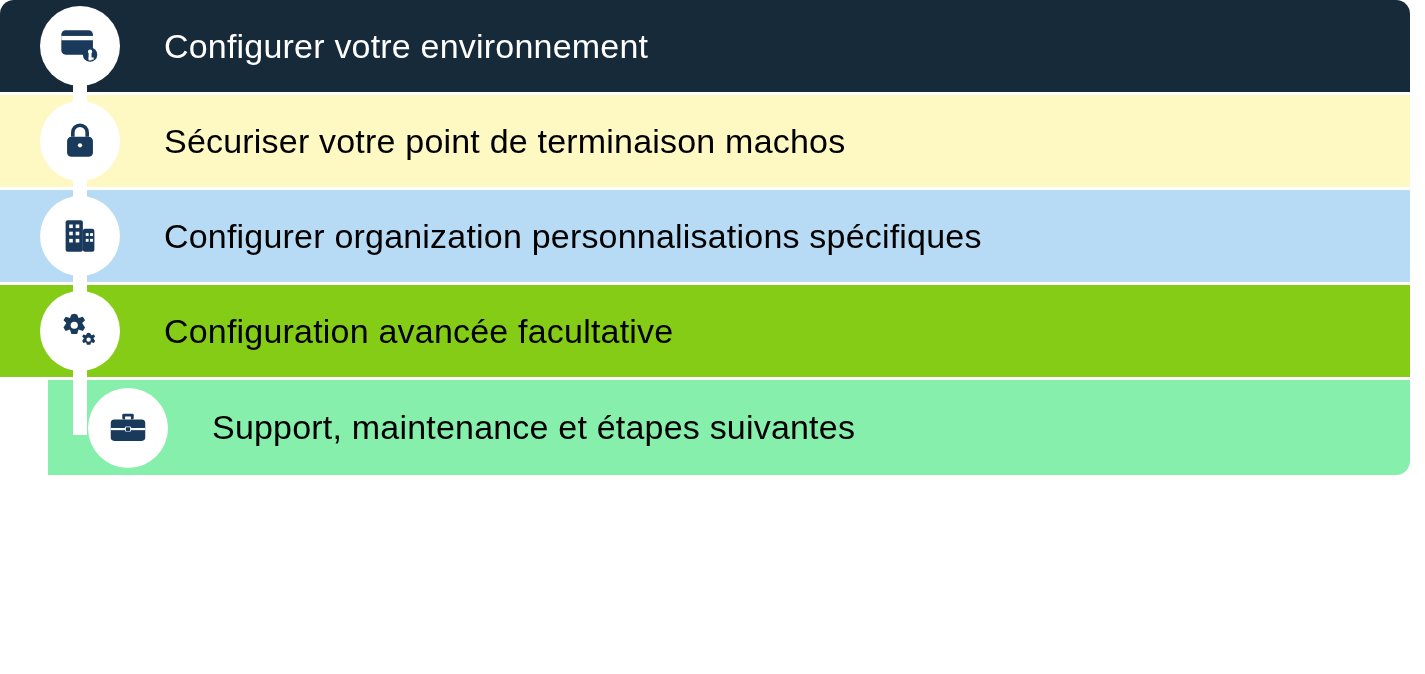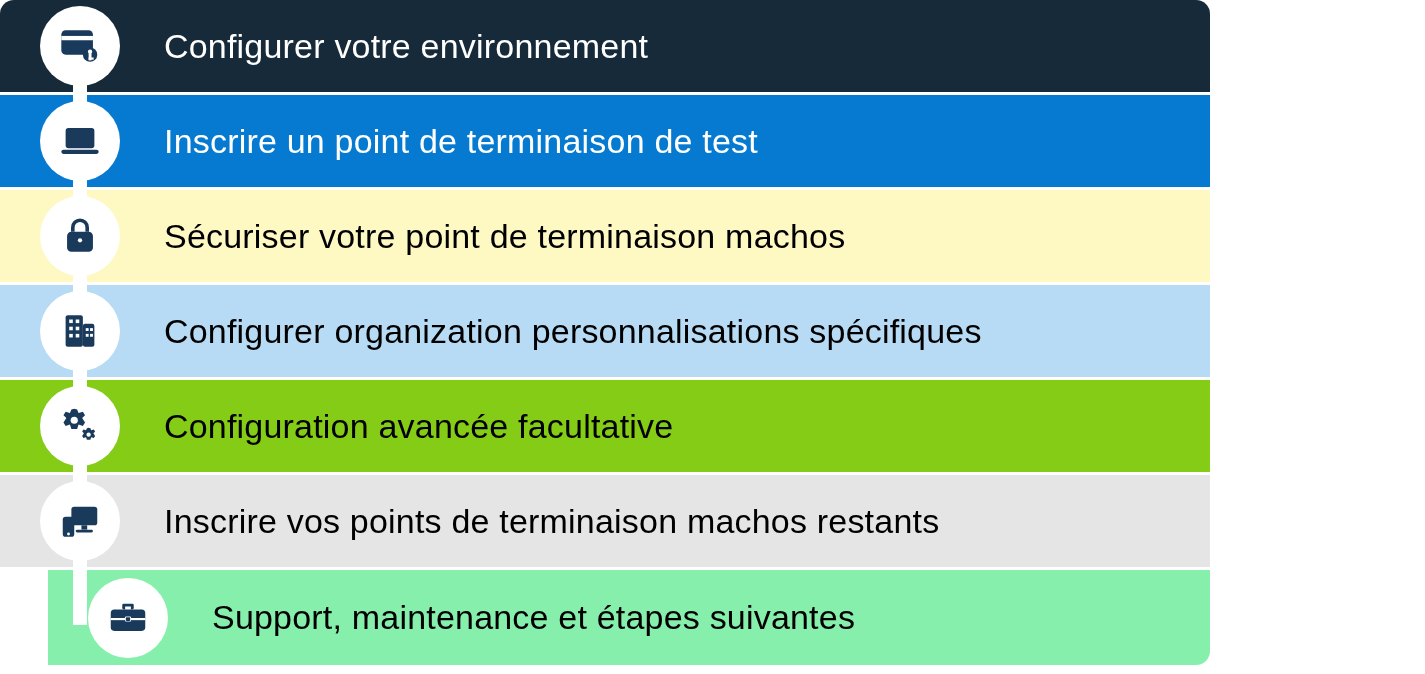--- a/index.html
+++ b/index.html
@@ -6,21 +6,21 @@
   body {
     font-family: "Segoe UI", Arial, sans-serif;
     background: #fff;
     padding: 0;
     width: 1425px;
   }
   .steps {
     display: flex;
     flex-direction: column;
     position: relative;
-    width: 1210px;
+    width: 1410px;
     margin: 0;
     border-radius: 14px;
     overflow: hidden;
   }
   .connector {
     position: absolute;
     left: 80px;
     top: 40px;
     bottom: 40px;
     width: 14px;
@@ -99,29 +99,20 @@
           <rect x="6" y="18" width="44" height="6" fill="#fff"></rect>
           <circle cx="46" cy="44" r="10"></circle>
           <circle cx="46" cy="40" r="3" fill="#fff"></circle>
           <rect x="44" y="42" width="4" height="10" fill="#fff"></rect>
           <rect x="44" y="48" width="7" height="3" fill="#fff"></rect>
         </svg>
     </div>
     <span class="label">Configurer votre environnement</span>
   </div>
 
-  <div class="step step-2">
-    <div class="icon-wrap">
-      <svg viewBox="0 0 64 64">
-          <rect x="12" y="14" width="40" height="28" rx="4"></rect>
-          <rect x="6" y="44" width="52" height="6" rx="3"></rect>
-        </svg>
-    </div>
-    <span class="label">Inscrire un point de terminaison de test</span>
-  </div>
 
   <div class="step step-3">
     <div class="icon-wrap">
       <svg viewBox="0 0 64 64">
           <path d="M22 26 v-6 a10 10 0 0 1 20 0 v6" fill="none" stroke="#1a3a5c" stroke-width="5"></path>
           <rect x="14" y="26" width="36" height="28" rx="6"></rect>
           <circle cx="32" cy="38" r="3" fill="#fff"></circle>
         </svg>
     </div>
     <span class="label">Sécuriser votre point de terminaison machos</span>
@@ -156,32 +147,20 @@
           </g>
         <g transform="translate(44,44) scale(0.6)">
             <path d="M0,-16 L4,-15 L6,-10 L12,-12 L15,-7 L11,-3 L15,3 L12,8 L6,6 L4,12 L-4,12 L-6,6 L-12,8 L-15,3 L-11,-3 L-15,-7 L-12,-12 L-6,-10 L-4,-15 Z"></path>
             <circle cx="0" cy="0" r="5" fill="#fff"></circle>
           </g>
       </svg>
     </div>
     <span class="label">Configuration avancée facultative</span>
   </div>
 
-  <div class="step step-6">
-    <div class="icon-wrap">
-      <svg viewBox="0 0 64 64">
-          <rect x="20" y="12" width="36" height="26" rx="4"></rect>
-          <rect x="34" y="38" width="8" height="6"></rect>
-          <rect x="26" y="44" width="24" height="4" rx="2"></rect>
-          <rect x="8" y="26" width="16" height="28" rx="4"></rect>
-          <circle cx="16" cy="50" r="2" fill="#fff"></circle>
-        </svg>
-    </div>
-    <span class="label">Inscrire vos points de terminaison machos restants</span>
-  </div>
 
   <div class="step step-7">
     <div class="icon-wrap">
       <svg viewBox="0 0 64 64">
           <rect x="24" y="12" width="16" height="8" rx="2"></rect>
           <rect x="28" y="16" width="8" height="6" fill="#fff"></rect>
           <rect x="8" y="20" width="48" height="30" rx="5"></rect>
           <rect x="8" y="32" width="48" height="3" fill="#fff"></rect>
           <rect x="28" y="30" width="8" height="7" rx="1" fill="#fff"></rect>
           <rect x="29" y="31" width="6" height="5" rx="1"></rect>

